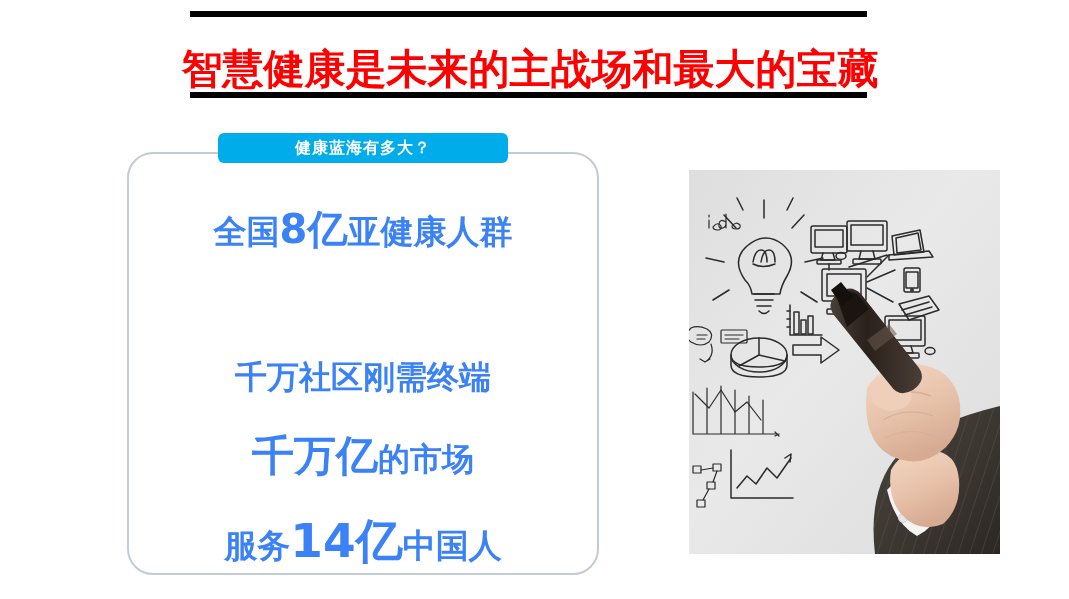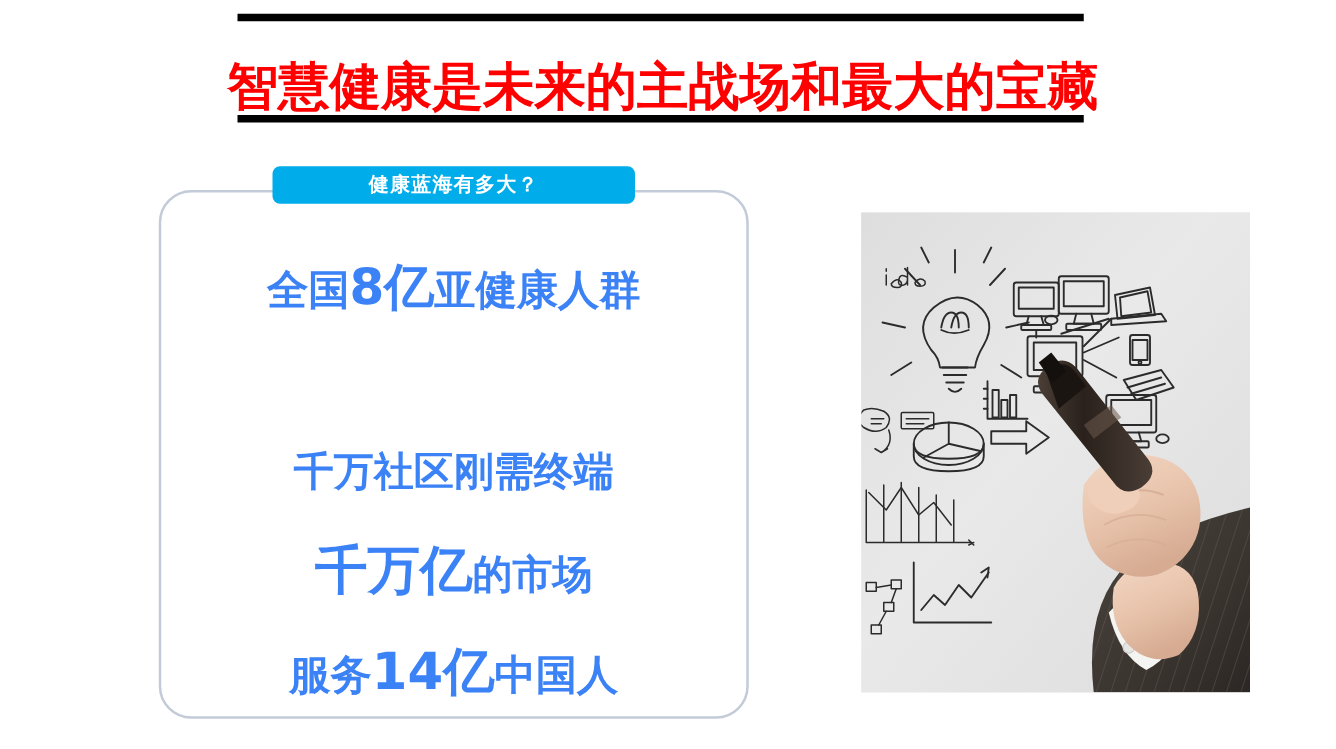--- a/index.html
+++ b/index.html
@@ -105,21 +105,21 @@
   .line-2 { top: 94px;  font-size: 33px; }
   .line-2 .red { font-size: 41px; }
 
   .line-3 { top: 170px; font-size: 32px; }
   .line-3 .red { font-size: 32px; }
 
   .line-4 { top: 242px; font-size: 32px; }
   .line-4 .red { font-size: 42px; }
 
   .line-5 { top: 324px; font-size: 33px; }
-  .line-5 .red { font-size: 41px; }
+  .line-5 .red { font-size: 47px; }
 
   
   .photo {
     position: absolute;
     left: 689px;
     top: 170px;
     width: 311px;
     height: 384px;
     background: linear-gradient(160deg,#d9d9d9 0%,#e4e4e4 35%,#ececec 70%,#e2e2e2 100%);
     overflow: hidden;

